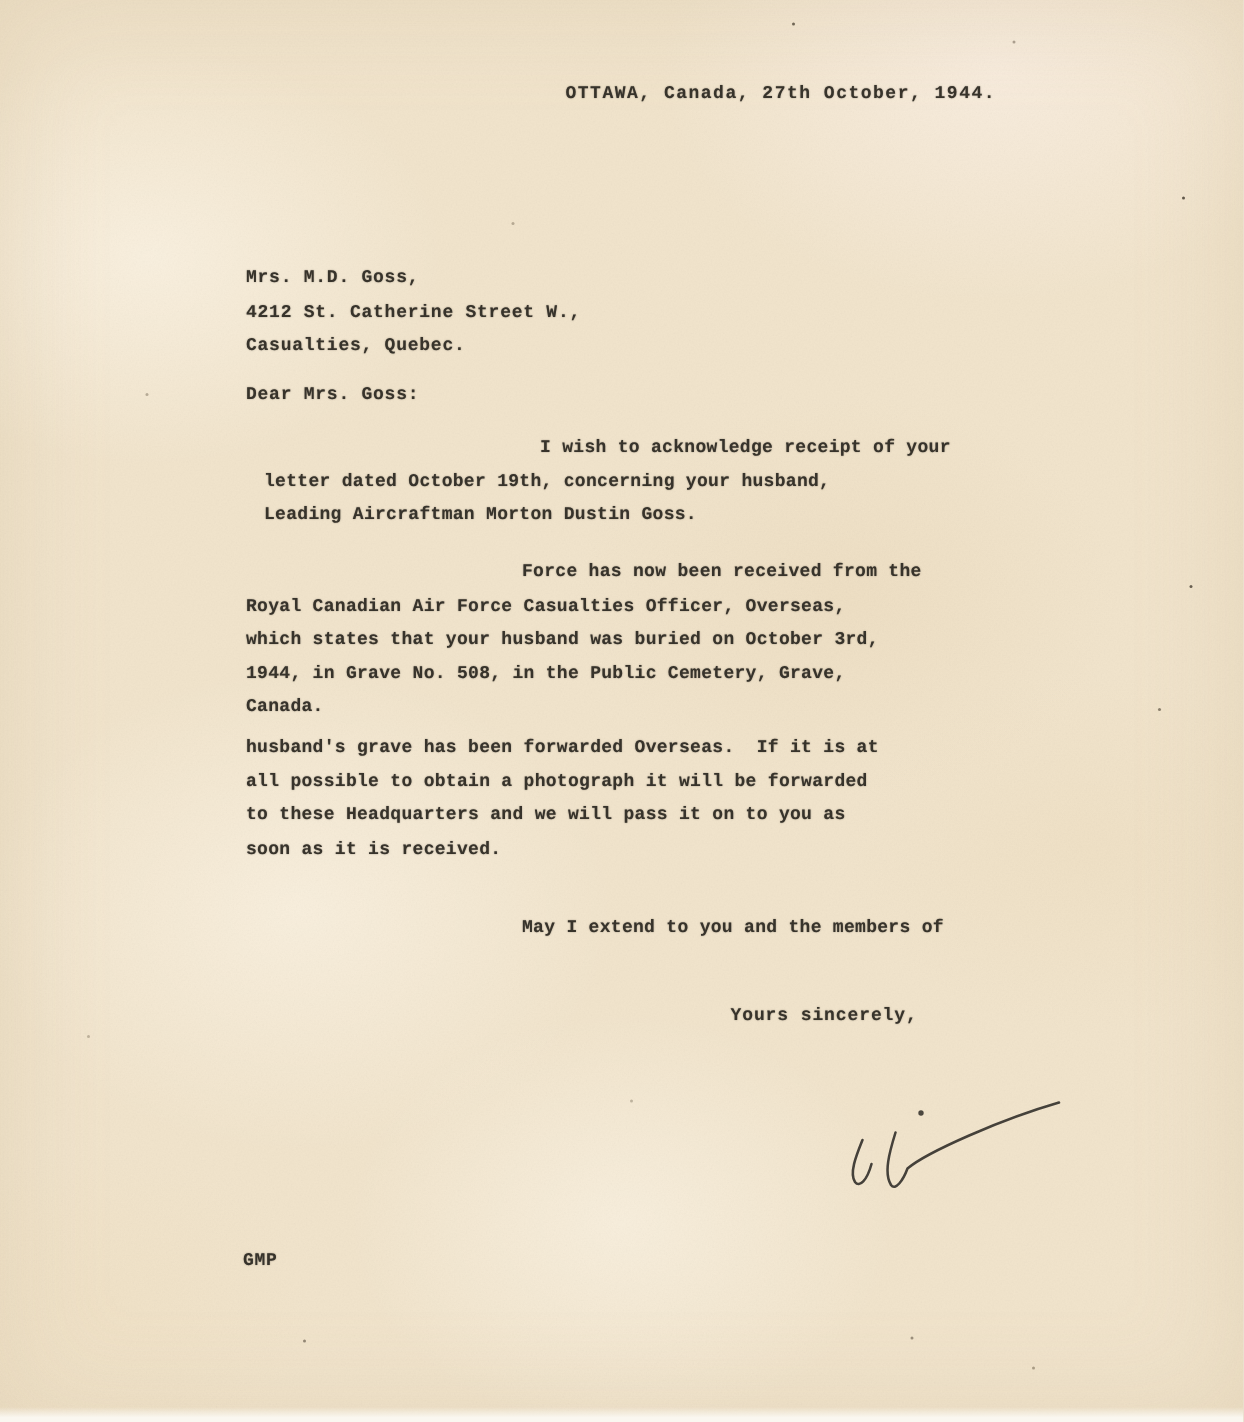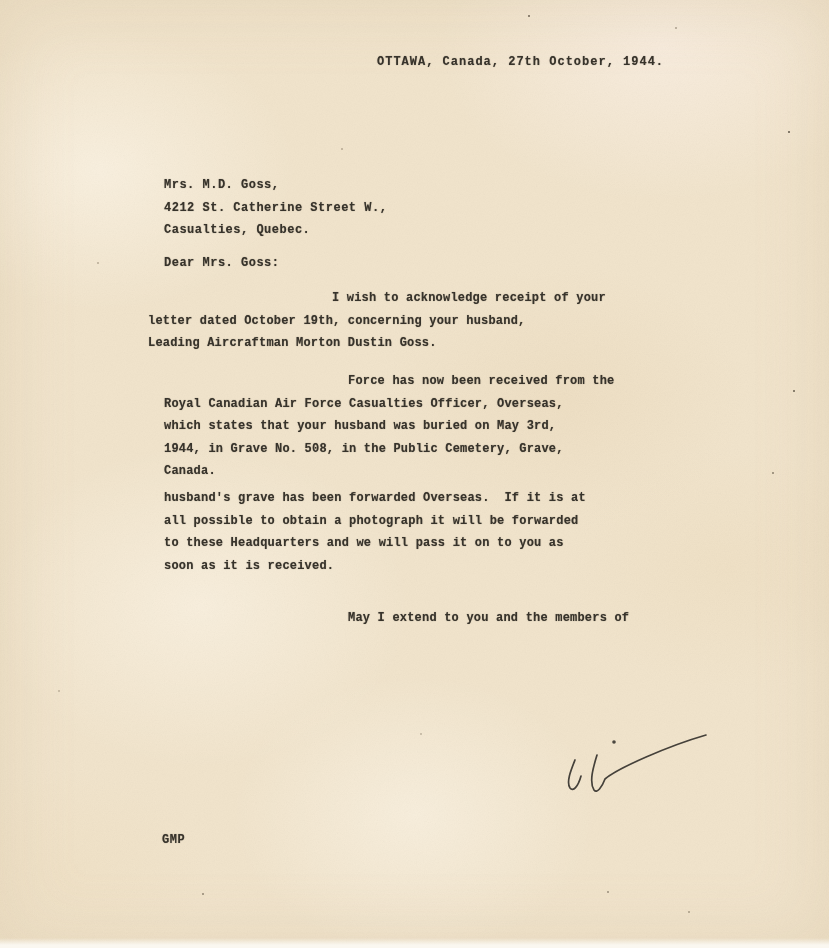--- a/index.html
+++ b/index.html
@@ -24,21 +24,21 @@
     color:#37332b;
   }
   .grain{position:absolute;left:0;top:0;pointer-events:none;mix-blend-mode:multiply;}
   .txt{position:absolute;line-height:22.5px;letter-spacing:0.2px;
        text-shadow:0 0 1px rgba(52,46,36,0.55);}
   .line{white-space:pre;}
   .indent{padding-left:184px;}
   .dateline{left:377px;top:51px;letter-spacing:1.0px;}
   .recipient{left:164px;top:174px;letter-spacing:0.5px;}
   .salutation{left:164px;top:252px;letter-spacing:0.5px;}
-  .p1{left:148px;top:287px;}
+  .p1{left:176px;top:287px;}
   .p2{left:164px;top:370px;}
   .p3{left:164px;top:487px;}
   .p4{left:164px;top:607px;}
   .closing{left:487px;top:666px;letter-spacing:0.6px;}
   .signature{position:absolute;left:548px;top:730px;}
   .signoff{left:492px;top:805px;letter-spacing:0.6px;line-height:23px;}
   .initials{left:162px;top:829px;letter-spacing:0.5px;}
   .specks{position:absolute;left:0;top:0;width:2px;height:2px;border-radius:50%;
     box-shadow:
       528px 15px 0 0 rgba(70,60,45,.75),
@@ -81,36 +81,37 @@
 
   <div class="txt p1">
     <div class="line indent">I wish to acknowledge receipt of your</div>
     <div class="line">letter dated October 19th, concerning your husband,</div>
     <div class="line">Leading Aircraftman Morton Dustin Goss.</div>
   </div>
 
   <div class="txt p2">
     <div class="line indent">Force has now been received from the</div>
     <div class="line">Royal Canadian Air Force Casualties Officer, Overseas,</div>
-    <div class="line">which states that your husband was buried on May 3rd,</div>
+    <div class="line">which states that your husband was buried on October 3rd,</div>
     <div class="line">1944, in Grave No. 508, in the Public Cemetery, Grave,</div>
     <div class="line">Canada.</div>
   </div>
 
   <div class="txt p3">
     <div class="line">husband's grave has been forwarded Overseas.  If it is at</div>
     <div class="line">all possible to obtain a photograph it will be forwarded</div>
     <div class="line">to these Headquarters and we will pass it on to you as</div>
     <div class="line">soon as it is received.</div>
   </div>
 
   <div class="txt p4">
     <div class="line indent">May I extend to you and the members of</div>
   </div>
 
+  <div class="txt closing">Yours sincerely,</div>
 
   <svg class="signature" width="170" height="74" viewBox="0 0 170 74" aria-hidden="true">
     <g fill="none" stroke="#2e2b27" stroke-width="1.7" stroke-linecap="round" opacity="0.88">
       <path d="M 27,30 C 23,40 18,52 22,58 C 25,62 30,57 33,46"></path>
       <path d="M 49,25 C 45,38 41,52 46,60 C 49,64 54,57 57,49 C 70,38 120,16 158,5"></path>
     </g>
     <circle cx="66" cy="12" r="1.8" fill="#2e2b27" opacity="0.85"></circle>
   </svg>
 
 

